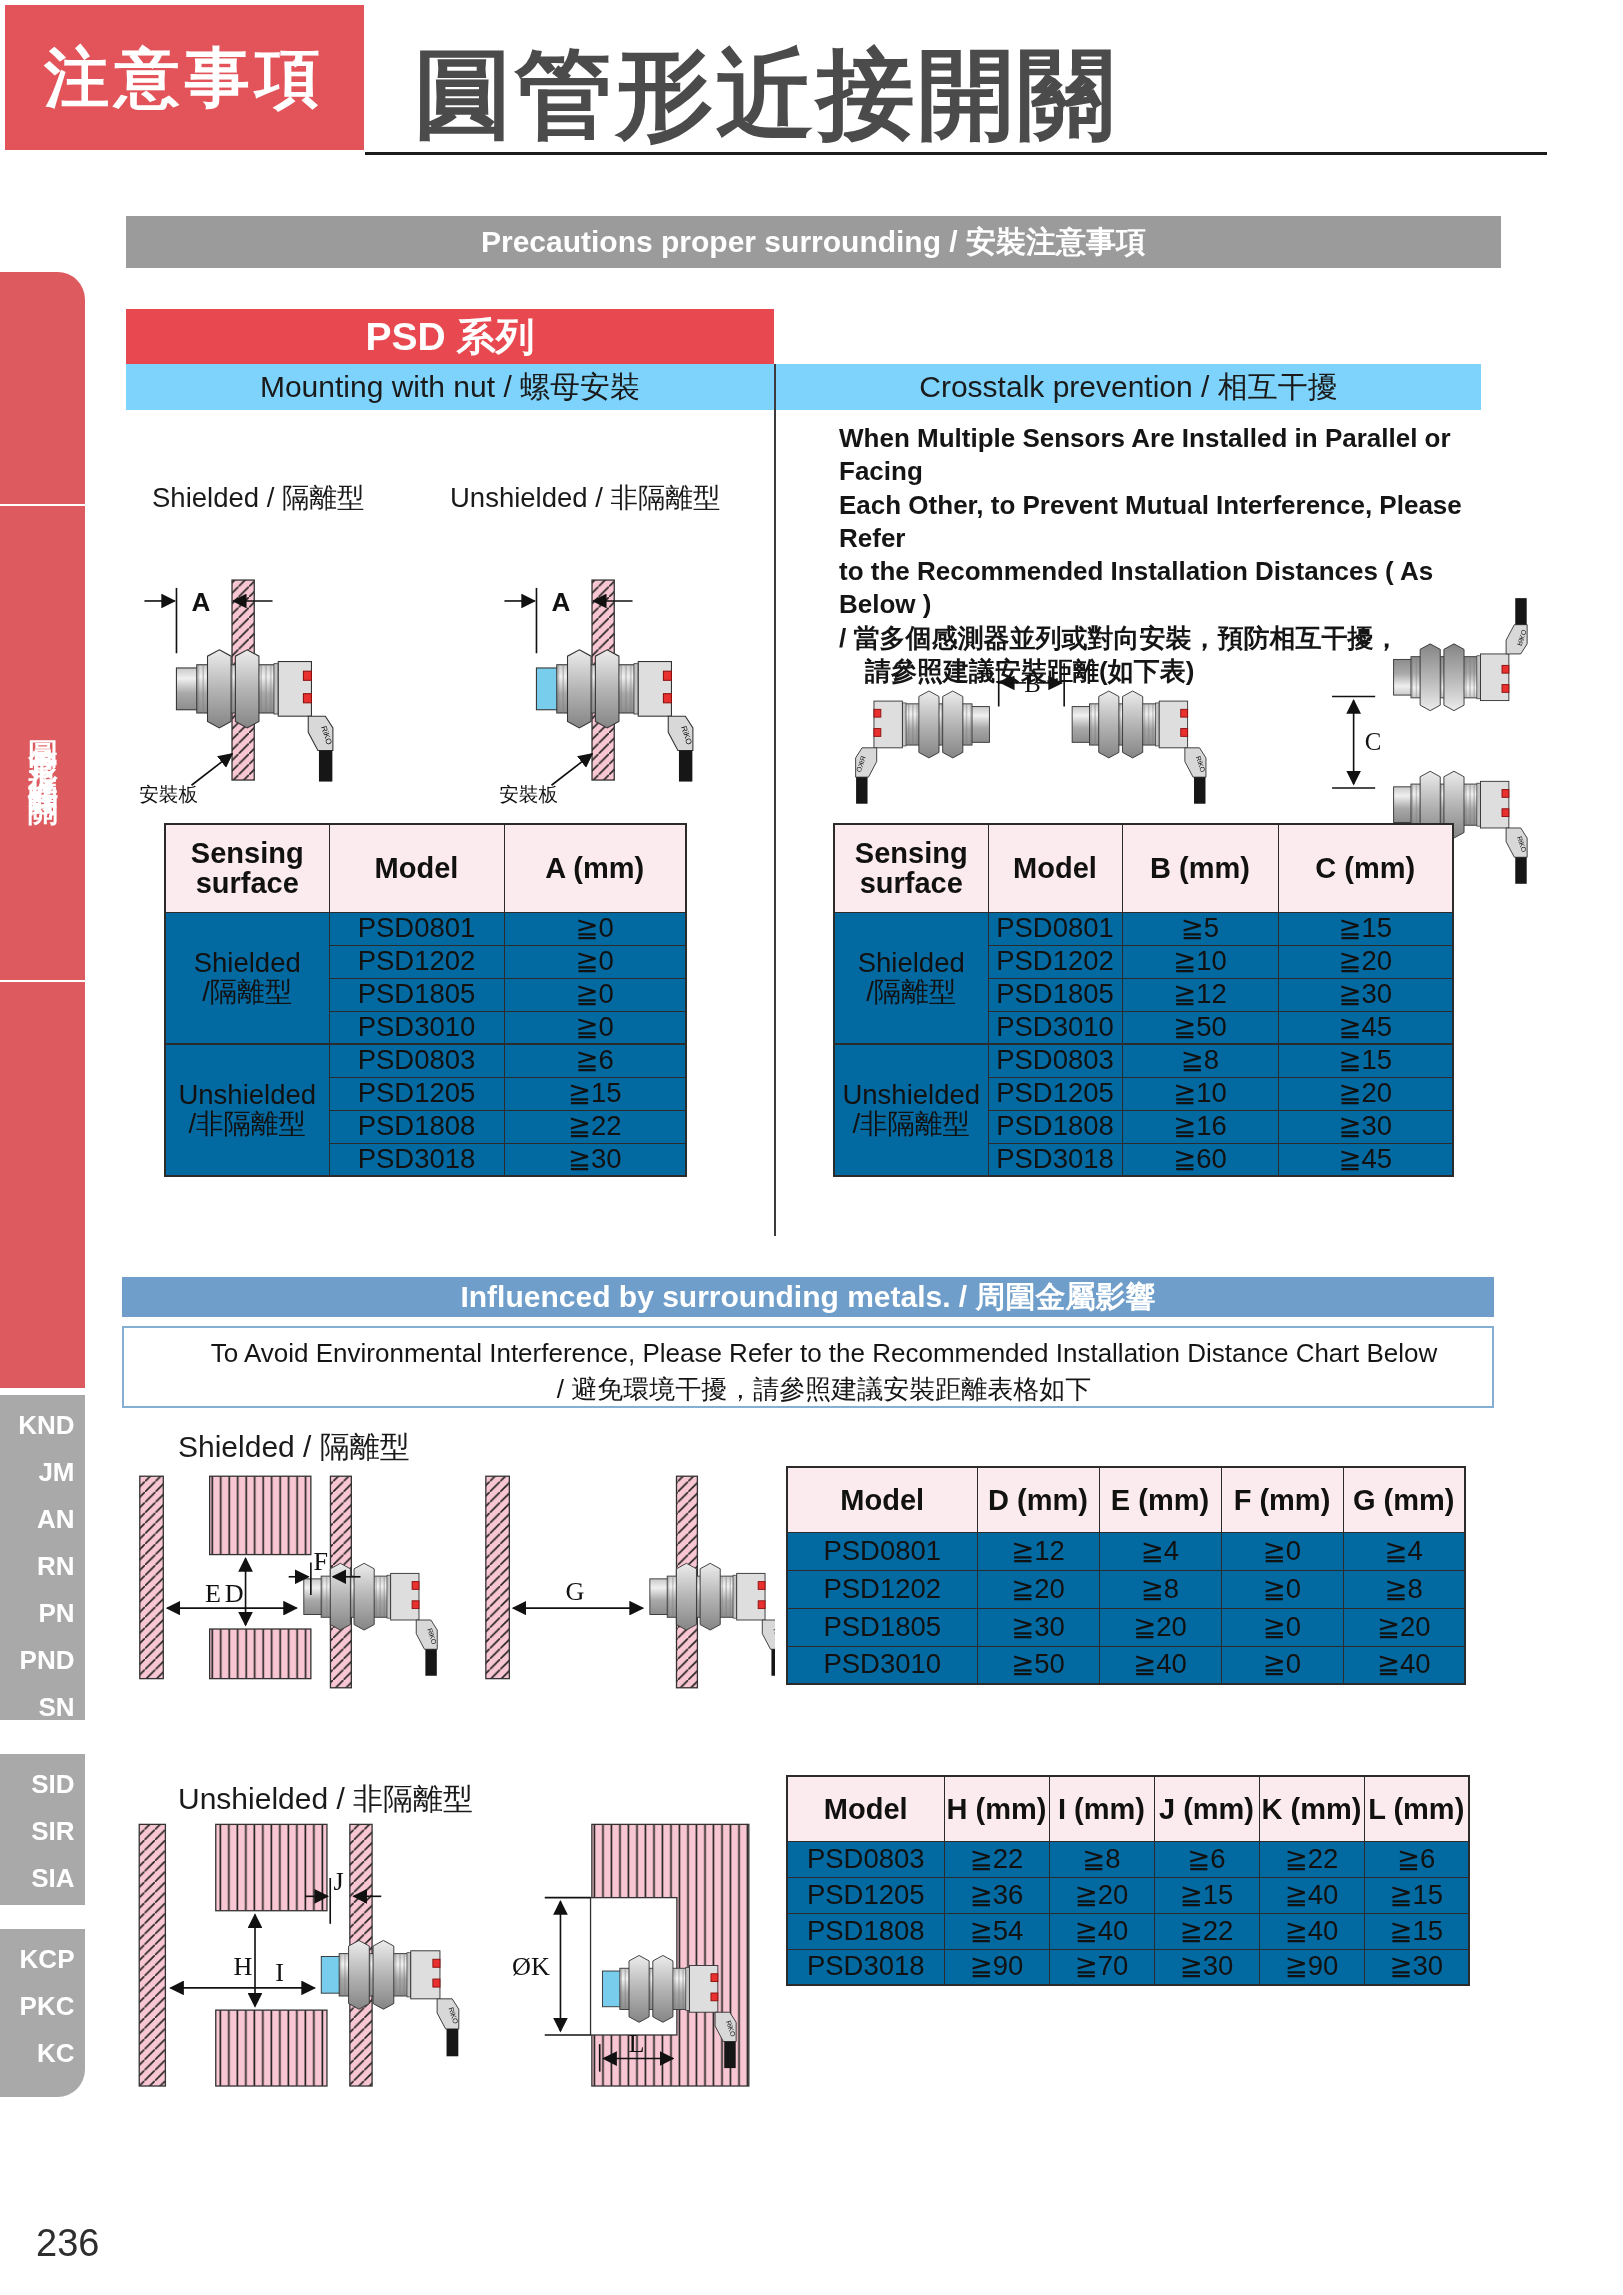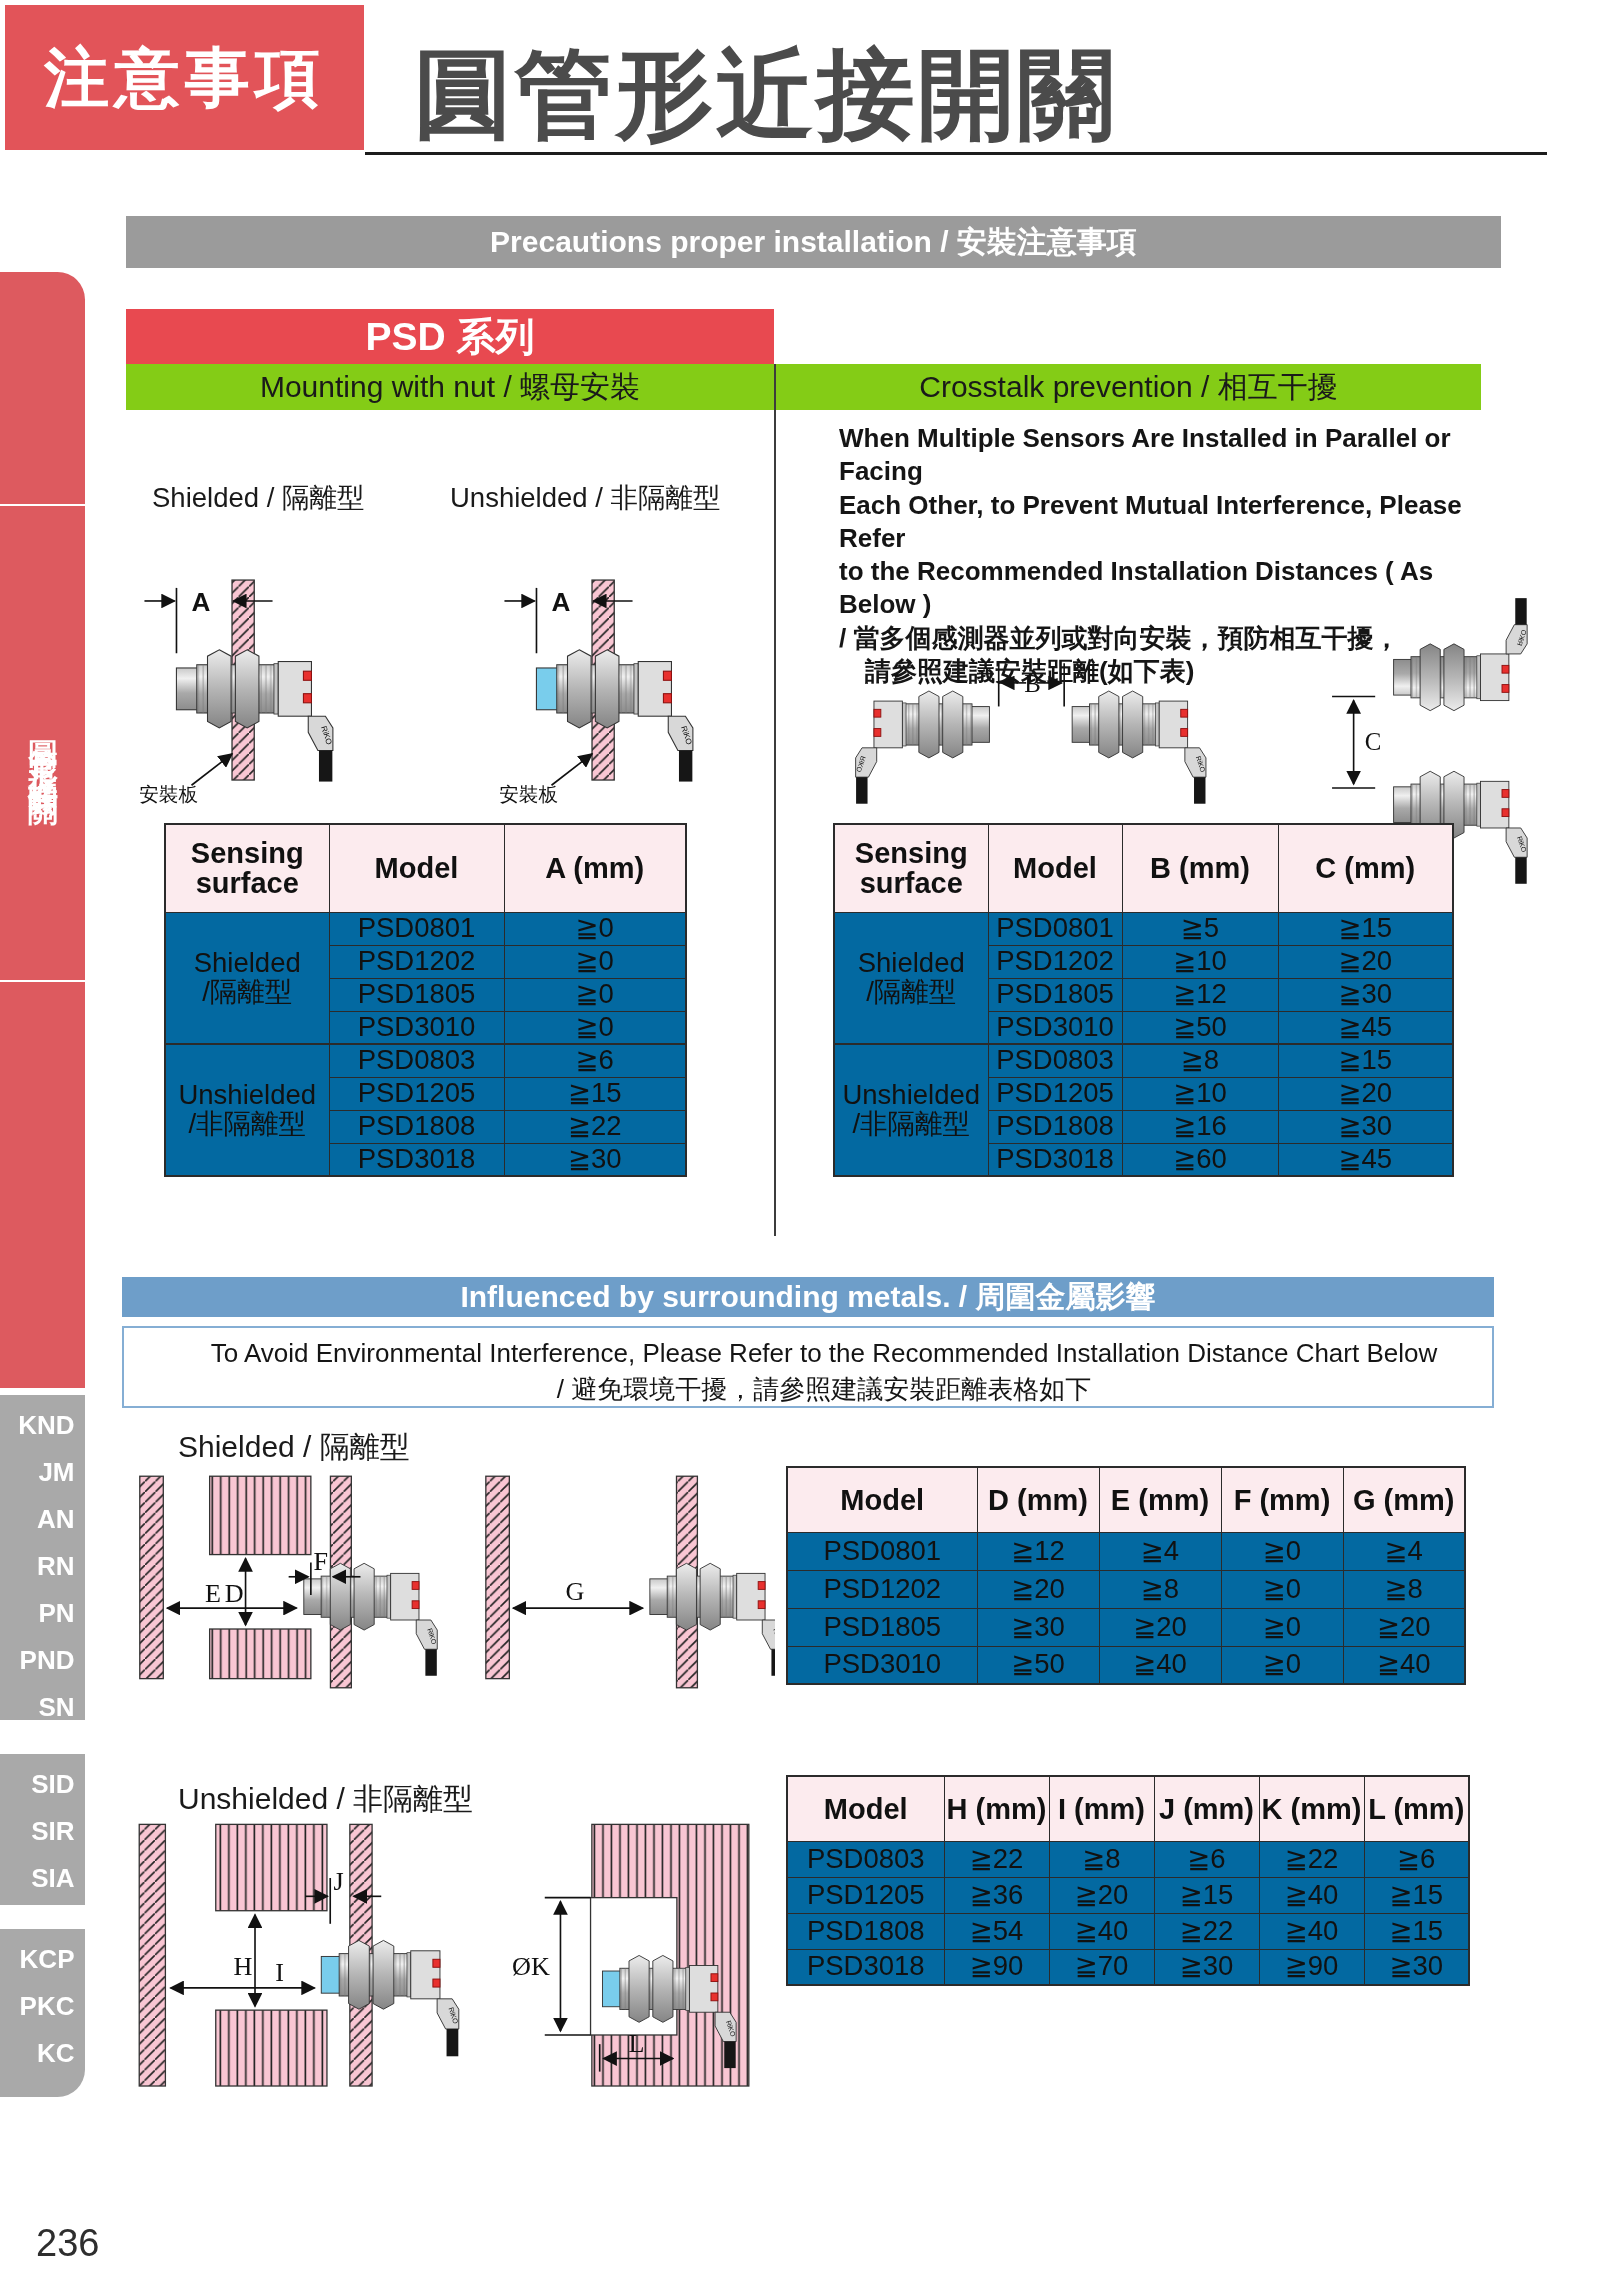--- a/index.html
+++ b/index.html
@@ -25,21 +25,21 @@
   .side-items{left:0;width:85px;color:#fff;font-size:26px;font-weight:bold;text-align:right;}
   .side-items div{line-height:47px;padding-right:10.5px;}
   .side-gray{left:0;width:85px;background:#a9a9a9;color:#fff;font-size:26px;font-weight:bold;text-align:right;}
   .side-gray div{line-height:47px;padding-right:10.5px;}
   .g1{top:1395px;height:325px;padding-top:7.2px;box-sizing:border-box;}
   .g2{top:1754px;height:151px;padding-top:7.2px;box-sizing:border-box;}
   .g3{top:1929px;height:168px;padding-top:7.2px;box-sizing:border-box;border-bottom-right-radius:27.5px;}
 
   
   .psd-tab{left:126px;top:309px;width:648px;height:55px;background:#e84950;color:#fff;font-size:39px;font-weight:bold;}
-  .bar{background:#84cc16;color:#1a1a1a;font-size:30px;}
+  .bar{background:#7dd3fc;color:#1a1a1a;font-size:30px;}
   .bar-left{left:126px;top:364px;width:648px;height:46px;}
   .bar-right{left:776px;top:364px;width:705px;height:46px;}
   .col-div{left:774px;top:364px;width:2px;height:872px;background:#3c3c3c;}
   .typelbl{font-size:27.5px;color:#1a1a1a;}
   .note{left:839px;top:422px;width:667px;font-size:26px;line-height:1.28;color:#151515;font-weight:bold;}
 
   
   table.dtable{position:absolute;border-collapse:collapse;table-layout:fixed;background:#0369a1;border:2px solid #2b2b2b;}
   table.dtable th,table.dtable td{border:1.3px solid #2b2b2b;text-align:center;vertical-align:middle;padding:0;line-height:1.05;}
   table.dtable thead th{background:#fcebee;font-weight:600;font-size:29px;}
@@ -107,21 +107,21 @@
         <path d="M252,176 L284,176 L298,198 L298,240 L270,240 L252,206 Z" fill="#d8d8d8" stroke="#333" stroke-width="2"></path>
         <text class="sans" x="0" y="0" font-size="15" transform="translate(276,196) rotate(72)">RiKO</text>
         <rect x="272" y="240" width="25" height="58" fill="#161616"></rect>
       </g>
     </defs>
   </svg>
 
   <div class="abs badge ctr">注意事項</div>
   <div class="abs page-title">圓管形近接開關</div>
   <div class="abs title-rule"></div>
-  <div class="abs gray-banner ctr">Precautions proper installation / 安裝注意事項</div>
+  <div class="abs gray-banner ctr">Precautions proper surrounding / 安裝注意事項</div>
 
   <div class="abs side-red"></div>
   <div class="abs side-line" style="top:504px"></div>
   <div class="abs side-vtitle">圓管形近接開關</div>
   <div class="abs side-line" style="top:980px"></div>
   <div class="abs side-gray g1">
     <div>KND</div>
     <div>JM</div>
     <div>AN</div>
     <div>RN</div>

